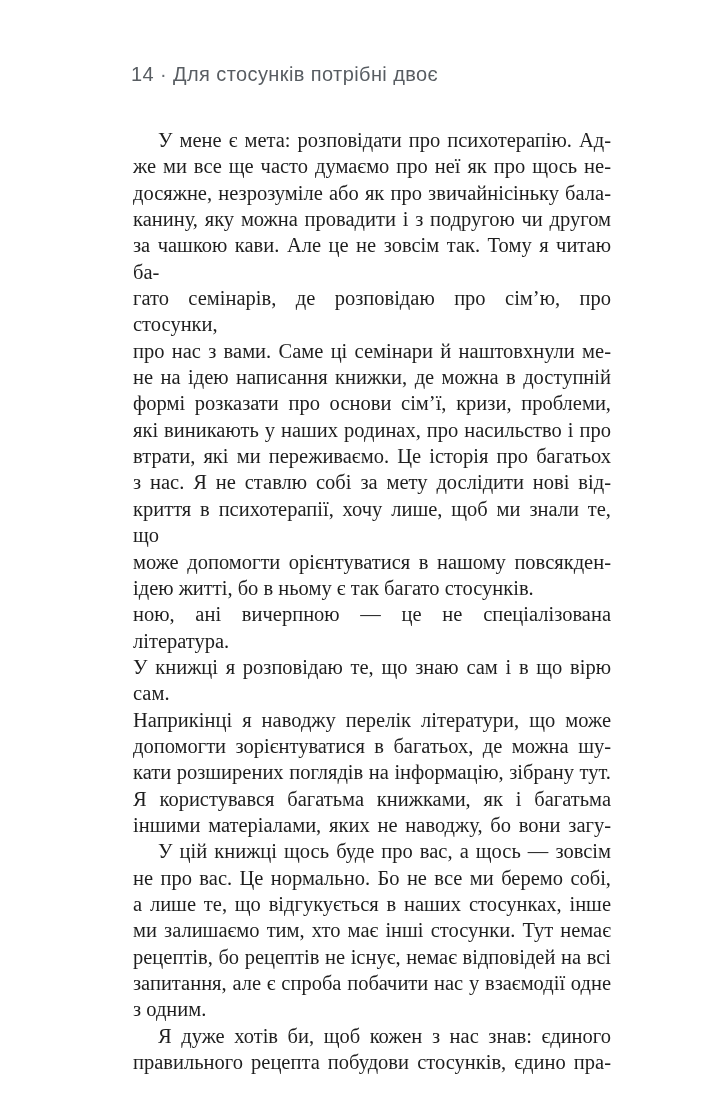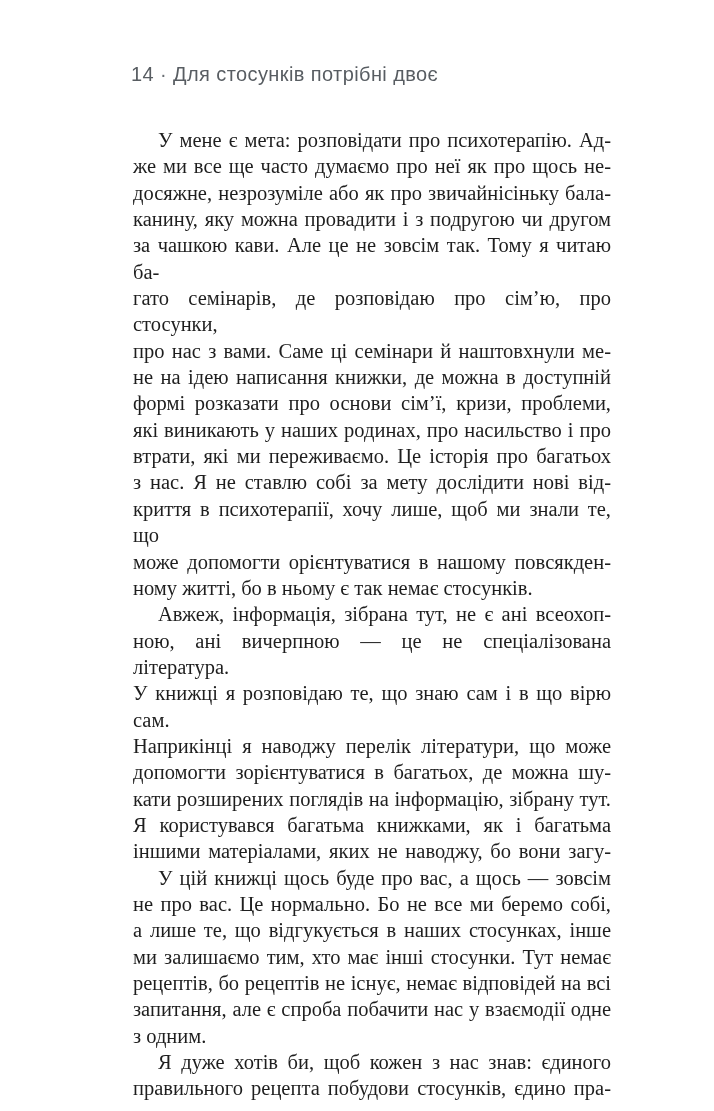--- a/index.html
+++ b/index.html
@@ -71,24 +71,23 @@
         <div class="line">за чашкою кави. Але це не зовсім так. Тому я читаю ба-</div>
         <div class="line">гато семінарів, де розповідаю про сім’ю, про стосунки,</div>
         <div class="line">про нас з вами. Саме ці семінари й наштовхнули ме-</div>
         <div class="line">не на ідею написання книжки, де можна в доступній</div>
         <div class="line">формі розказати про основи сім’ї, кризи, проблеми,</div>
         <div class="line">які виникають у наших родинах, про насильство і про</div>
         <div class="line">втрати, які ми переживаємо. Це історія про багатьох</div>
         <div class="line">з нас. Я не ставлю собі за мету дослідити нові від-</div>
         <div class="line">криття в психотерапії, хочу лише, щоб ми знали те, що</div>
         <div class="line">може допомогти орієнтуватися в нашому повсякден-</div>
-        <div class="line par-last">ному житті, бо в ньому є так немає стосунків.</div>
+        <div class="line par-last">ідею житті, бо в ньому є так багато стосунків.</div>
       </div>
       <div class="paragraph">
-        <div class="line indent">Авжеж, інформація, зібрана тут, не є ані всеохоп-</div>
         <div class="line">ною, ані вичерпною — це не спеціалізована література.</div>
         <div class="line">У книжці я розповідаю те, що знаю сам і в що вірю сам.</div>
         <div class="line">Наприкінці я наводжу перелік літератури, що може</div>
         <div class="line">допомогти зорієнтуватися в багатьох, де можна шу-</div>
         <div class="line">кати розширених поглядів на інформацію, зібрану тут.</div>
         <div class="line">Я користувався багатьма книжками, як і багатьма</div>
         <div class="line">іншими матеріалами, яких не наводжу, бо вони загу-</div>
       </div>
       <div class="paragraph">
         <div class="line indent">У цій книжці щось буде про вас, а щось — зовсім</div>

